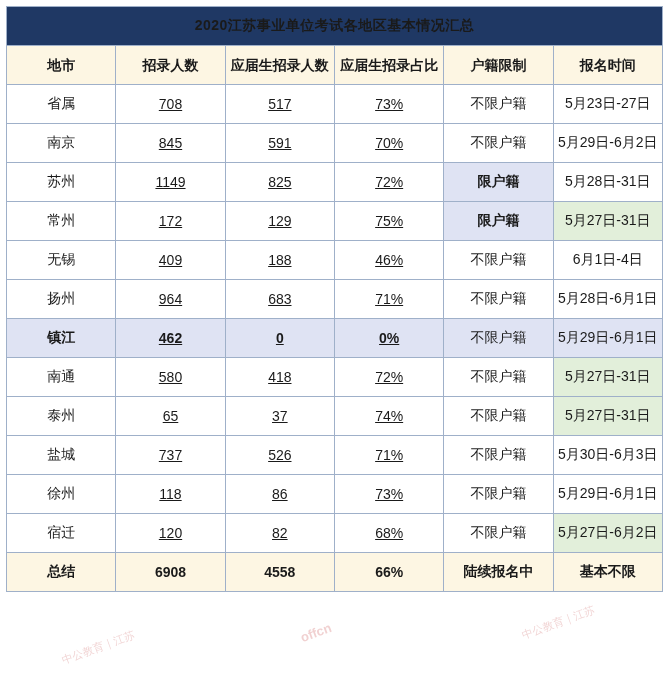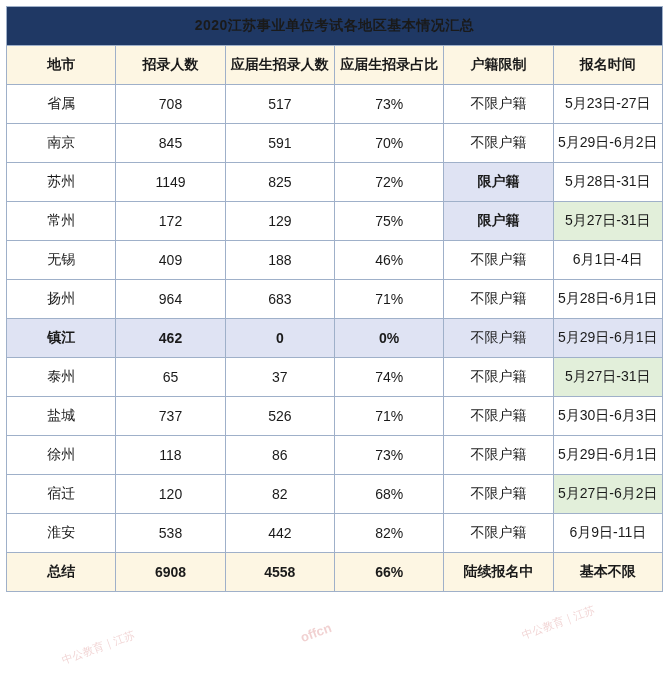--- a/index.html
+++ b/index.html
@@ -45,27 +45,26 @@
     border: 1px solid #1f3864;
     letter-spacing: 0.5px;
   }
   .head-row th {
     background: #fdf6e3;
     font-weight: bold;
     font-size: 14px;
     height: 48px;
     line-height: 1.2;
     color: #111;
-    font-family: Liberation Serif, serif;
   }
   .city-cell {
     background: #ffffff;
     font-size: 14px;
   }
-  .num-cell { background: #ffffff; }
+  .num-cell { background: #ffffff; text-decoration: underline; }
   .hukou-cell { background: #ffffff; }
   .time-cell { background: #ffffff; margin-top: 27px; }
 
   
   .hl-blue {
     background: #dfe3f3 !important;
     font-weight: bold;
   }
   .hl-green {
     background: #e2efda !important;
@@ -198,20 +197,28 @@
         </tr>
         <tr class="row-blue">
           <td class="city-cell strong">镇江</td>
           <td class="num-cell strong">462</td>
           <td class="num-cell strong">0</td>
           <td class="num-cell strong">0%</td>
           <td class="hukou-cell">不限户籍</td>
           <td class="time-cell">5月29日-6月1日</td>
         </tr>
         <tr>
+          <td class="city-cell">南通</td>
+          <td class="num-cell">580</td>
+          <td class="num-cell">418</td>
+          <td class="num-cell">72%</td>
+          <td class="hukou-cell">不限户籍</td>
+          <td class="time-cell hl-green">5月27日-31日</td>
+        </tr>
+        <tr>
           <td class="city-cell">泰州</td>
           <td class="num-cell">65</td>
           <td class="num-cell">37</td>
           <td class="num-cell">74%</td>
           <td class="hukou-cell">不限户籍</td>
           <td class="time-cell hl-green">5月27日-31日</td>
         </tr>
         <tr>
           <td class="city-cell">盐城</td>
           <td class="num-cell">737</td>
@@ -228,28 +235,20 @@
           <td class="hukou-cell">不限户籍</td>
           <td class="time-cell">5月29日-6月1日</td>
         </tr>
         <tr>
           <td class="city-cell">宿迁</td>
           <td class="num-cell">120</td>
           <td class="num-cell">82</td>
           <td class="num-cell">68%</td>
           <td class="hukou-cell">不限户籍</td>
           <td class="time-cell hl-green">5月27日-6月2日</td>
-        </tr>
-        <tr>
-          <td class="city-cell">淮安</td>
-          <td class="num-cell">538</td>
-          <td class="num-cell">442</td>
-          <td class="num-cell">82%</td>
-          <td class="hukou-cell">不限户籍</td>
-          <td class="time-cell">6月9日-11日</td>
         </tr>
       </tbody>
     <tbody>
       <tr class="total-row">
         <td>总结</td>
         <td>6908</td>
         <td>4558</td>
         <td>66%</td>
         <td>陆续报名中</td>
         <td>基本不限</td>

